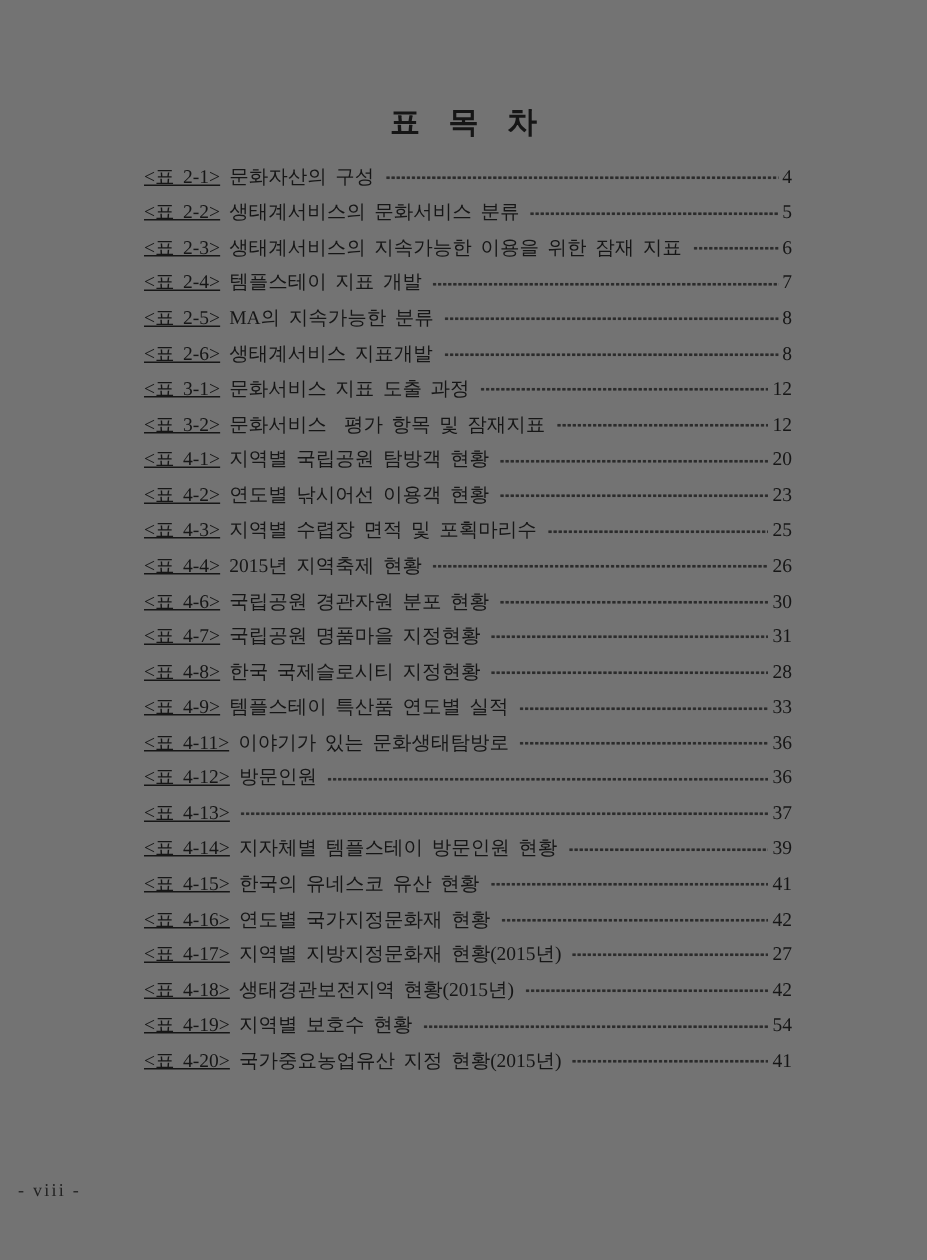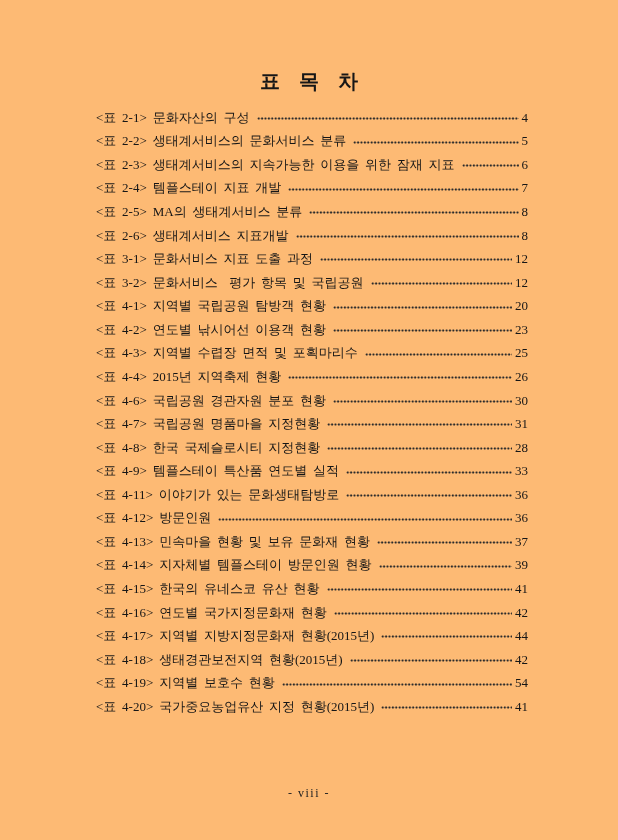--- a/index.html
+++ b/index.html
@@ -4,21 +4,21 @@
 <style>
   html, body {
     margin: 0;
     padding: 0;
     background: #ffffff;
   }
   .page {
     position: relative;
     width: 618px;
     height: 840px;
-    background: #fdba74;
+    background: #737373;
     font-family: "Liberation Serif", "DejaVu Serif", serif;
     color: #161616;
     overflow: hidden;
   }
   .doc-title {
     position: absolute;
     top: 68px;
     left: 0;
     right: 0;
     margin: 0;
@@ -38,20 +38,21 @@
   .toc-row {
     display: flex;
     align-items: center;
     height: 23.57px;
     font-size: 13px;
     word-spacing: 2.5px;
   }
   .toc-label {
     white-space: pre;
     flex: 0 0 auto;
+    text-decoration: underline;
   }
   .toc-entry-title {
     white-space: pre;
     flex: 0 1 auto;
     margin-left: 6px;
     overflow: hidden;
   }
   .leader {
     flex: 1 1 auto;
     min-width: 12px;
@@ -63,24 +64,24 @@
     flex: 0 0 auto;
     white-space: pre;
     font-size: 13px;
     text-align: right;
   }
   .page-footer {
     position: absolute;
     top: 786px;
     left: 0;
     right: 0;
-    text-align: center;
     font-size: 12px;
     letter-spacing: 1.5px;
     color: #222222;
+    padding-left: 12px;
   }
 </style>
 </head>
 <body>
 
 <div class="page">
 
   <h1 class="doc-title">표 목 차</h1>
 
   <div class="toc">
@@ -104,39 +105,39 @@
       <span class="toc-pagenum">6</span>
     </div>
       <div class="toc-row">
       <span class="toc-label">&lt;표 2-4&gt;</span>
       <span class="toc-entry-title">템플스테이 지표 개발</span>
       <span class="leader"></span>
       <span class="toc-pagenum">7</span>
     </div>
       <div class="toc-row">
       <span class="toc-label">&lt;표 2-5&gt;</span>
-      <span class="toc-entry-title">MA의 생태계서비스 분류</span>
+      <span class="toc-entry-title">MA의 지속가능한 분류</span>
       <span class="leader"></span>
       <span class="toc-pagenum">8</span>
     </div>
       <div class="toc-row">
       <span class="toc-label">&lt;표 2-6&gt;</span>
       <span class="toc-entry-title">생태계서비스 지표개발</span>
       <span class="leader"></span>
       <span class="toc-pagenum">8</span>
     </div>
       <div class="toc-row">
       <span class="toc-label">&lt;표 3-1&gt;</span>
       <span class="toc-entry-title">문화서비스 지표 도출 과정</span>
       <span class="leader"></span>
       <span class="toc-pagenum">12</span>
     </div>
       <div class="toc-row">
       <span class="toc-label">&lt;표 3-2&gt;</span>
-      <span class="toc-entry-title">문화서비스  평가 항목 및 국립공원</span>
+      <span class="toc-entry-title">문화서비스  평가 항목 및 잠재지표</span>
       <span class="leader"></span>
       <span class="toc-pagenum">12</span>
     </div>
       <div class="toc-row">
       <span class="toc-label">&lt;표 4-1&gt;</span>
       <span class="toc-entry-title">지역별 국립공원 탐방객 현황</span>
       <span class="leader"></span>
       <span class="toc-pagenum">20</span>
     </div>
       <div class="toc-row">
@@ -188,21 +189,20 @@
       <span class="toc-pagenum">36</span>
     </div>
       <div class="toc-row">
       <span class="toc-label">&lt;표 4-12&gt;</span>
       <span class="toc-entry-title">방문인원</span>
       <span class="leader"></span>
       <span class="toc-pagenum">36</span>
     </div>
       <div class="toc-row">
       <span class="toc-label">&lt;표 4-13&gt;</span>
-      <span class="toc-entry-title">민속마을 현황 및 보유 문화재 현황</span>
       <span class="leader"></span>
       <span class="toc-pagenum">37</span>
     </div>
       <div class="toc-row">
       <span class="toc-label">&lt;표 4-14&gt;</span>
       <span class="toc-entry-title">지자체별 템플스테이 방문인원 현황</span>
       <span class="leader"></span>
       <span class="toc-pagenum">39</span>
     </div>
       <div class="toc-row">
@@ -214,21 +214,21 @@
       <div class="toc-row">
       <span class="toc-label">&lt;표 4-16&gt;</span>
       <span class="toc-entry-title">연도별 국가지정문화재 현황</span>
       <span class="leader"></span>
       <span class="toc-pagenum">42</span>
     </div>
       <div class="toc-row">
       <span class="toc-label">&lt;표 4-17&gt;</span>
       <span class="toc-entry-title">지역별 지방지정문화재 현황(2015년)</span>
       <span class="leader"></span>
-      <span class="toc-pagenum">44</span>
+      <span class="toc-pagenum">27</span>
     </div>
       <div class="toc-row">
       <span class="toc-label">&lt;표 4-18&gt;</span>
       <span class="toc-entry-title">생태경관보전지역 현황(2015년)</span>
       <span class="leader"></span>
       <span class="toc-pagenum">42</span>
     </div>
       <div class="toc-row">
       <span class="toc-label">&lt;표 4-19&gt;</span>
       <span class="toc-entry-title">지역별 보호수 현황</span>

